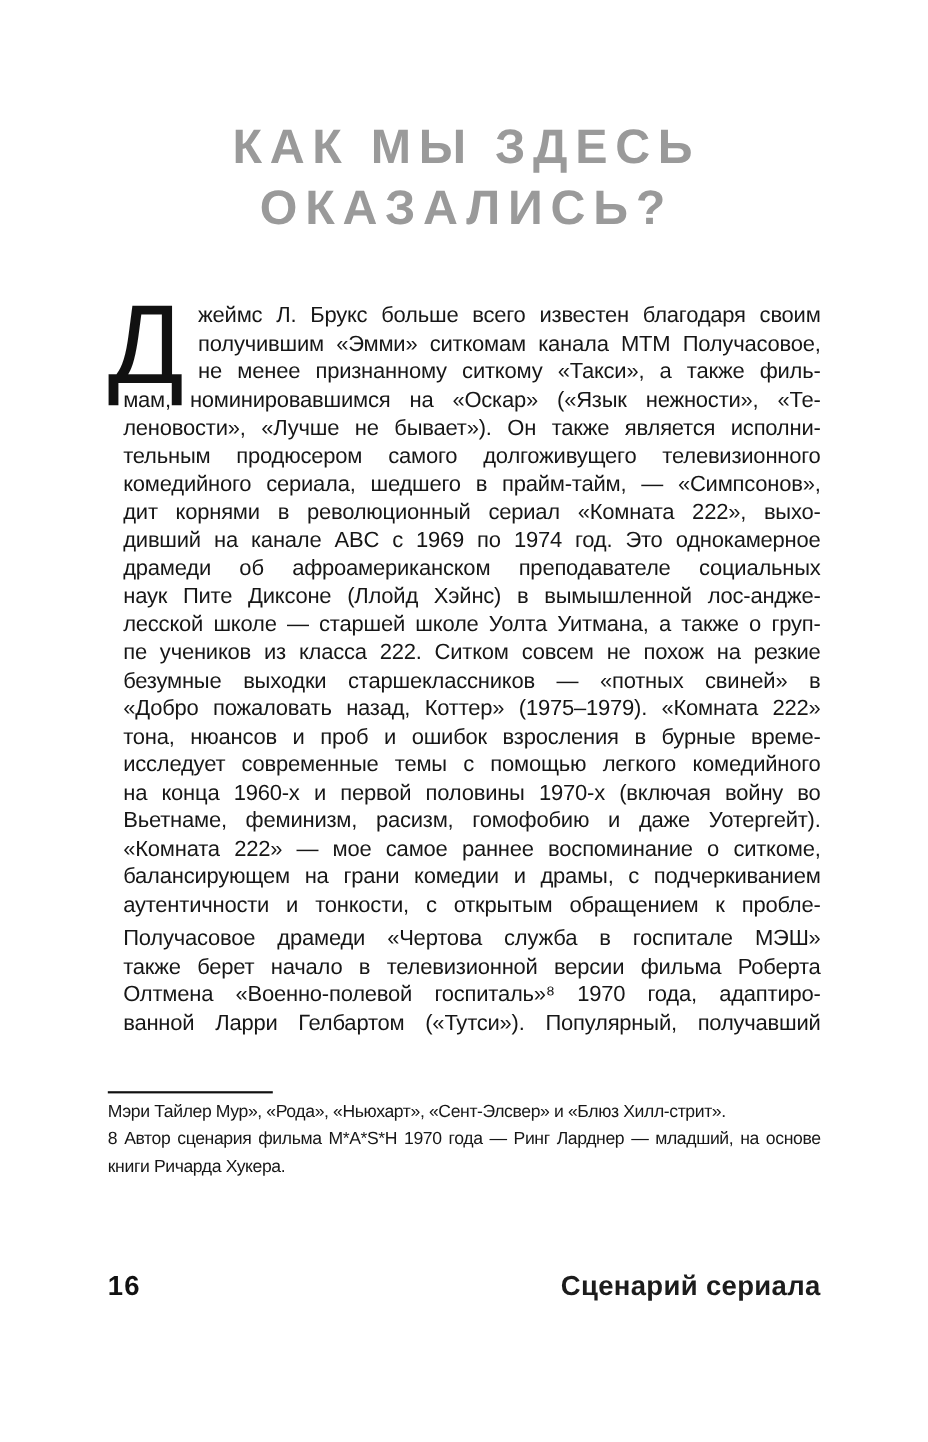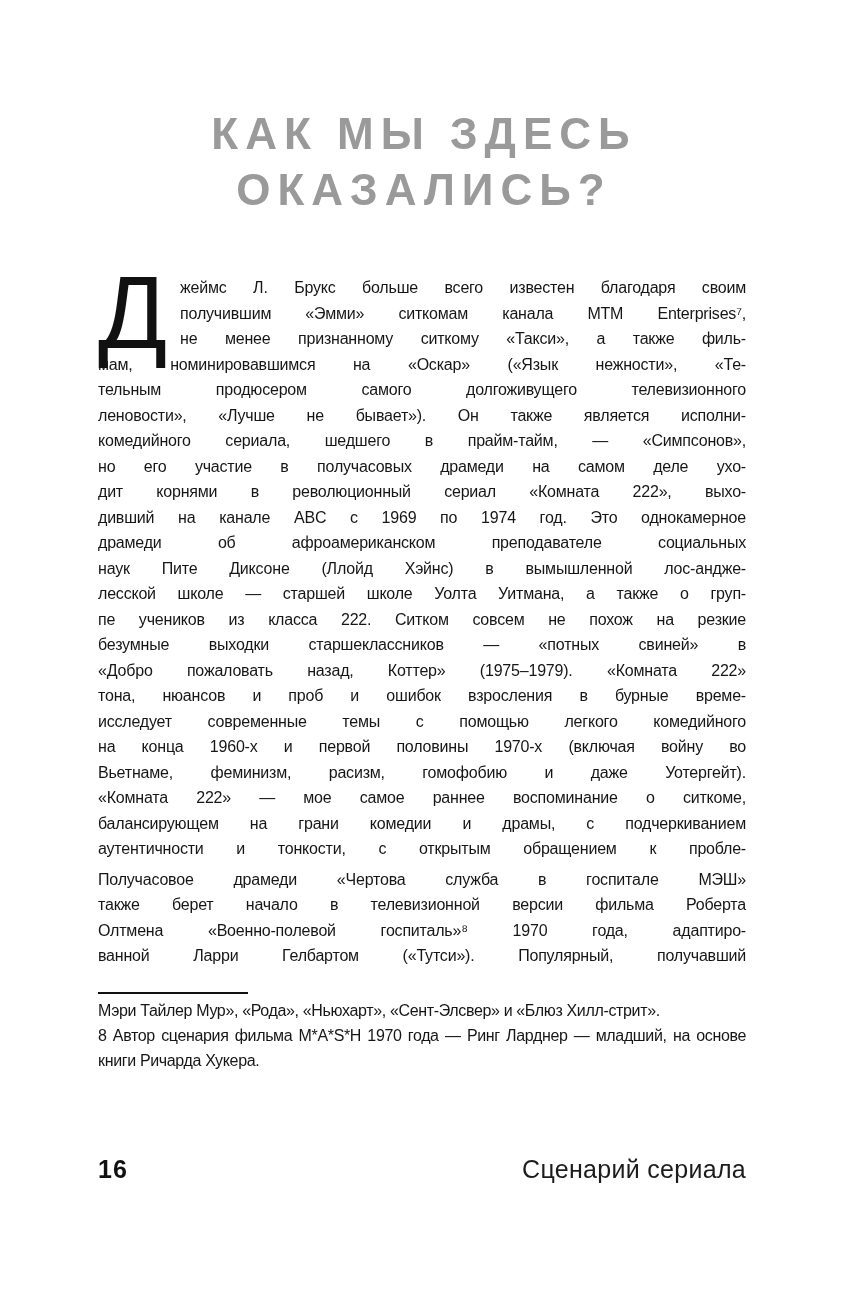--- a/index.html
+++ b/index.html
@@ -25,25 +25,26 @@
     color: #9a9a9a;
     margin: 0;
   }
   .body-text {
     position: absolute;
     top: 275px;
     left: 98px;
     width: 648px;
   }
   .bline {
-    font-size: 16px;
+    font-size: 20px;
     line-height: 25.5px;
     letter-spacing: -0.2px;
     color: #161616;
     white-space: normal;
+    margin-left: 14px;
   }
   .j {
     text-align: justify;
     text-align-last: justify;
     text-justify: inter-word;
   }
   .dropcap {
     float: left;
     font-size: 102px;
     line-height: 76px;
@@ -86,46 +87,45 @@
     align-items: center;
   }
   .page-number {
     font-size: 25px;
     font-weight: bold;
     letter-spacing: 1px;
     color: #111111;
   }
   .running-title {
     font-size: 25px;
-    font-weight: 400;
+    font-weight: 700;
     letter-spacing: 0.3px;
     color: #1c1c1c;
   }
 </style>
 </head>
 <body>
 
 <div class="page">
 
   <h1 class="chapter-title">
     <span>КАК МЫ ЗДЕСЬ</span><br>
     <span>ОКАЗАЛИСЬ?</span>
   </h1>
 
   <div class="body-text">
     <div class="para">
       <span class="dropcap">Д</span>
       <div class="bline j">жеймс Л. Брукс больше всего известен благодаря своим</div>
-      <div class="bline j">получившим «Эмми» ситкомам канала MTM Enterprises⁷,</div>
+      <div class="bline j">получившим «Эмми» ситкомам канала MTM Получасовое,</div>
       <div class="bline j">не менее признанному ситкому «Такси», а также филь-</div>
       <div class="bline j">мам, номинировавшимся на «Оскар» («Язык нежности», «Те-</div>
+      <div class="bline j">леновости», «Лучше не бывает»). Он также является исполни-</div>
       <div class="bline j">тельным продюсером самого долгоживущего телевизионного</div>
-      <div class="bline j">леновости», «Лучше не бывает»). Он также является исполни-</div>
       <div class="bline j">комедийного сериала, шедшего в прайм-тайм, — «Симпсонов»,</div>
-      <div class="bline j">но его участие в получасовых драмеди на самом деле ухо-</div>
       <div class="bline j">дит корнями в революционный сериал «Комната 222», выхо-</div>
       <div class="bline j">дивший на канале ABC с 1969 по 1974 год. Это однокамерное</div>
       <div class="bline j">драмеди об афроамериканском преподавателе социальных</div>
       <div class="bline j">наук Пите Диксоне (Ллойд Хэйнс) в вымышленной лос-андже-</div>
       <div class="bline j">лесской школе — старшей школе Уолта Уитмана, а также о груп-</div>
       <div class="bline j">пе учеников из класса 222. Ситком совсем не похож на резкие</div>
       <div class="bline j">безумные выходки старшеклассников — «потных свиней» в</div>
       <div class="bline j">«Добро пожаловать назад, Коттер» (1975–1979). «Комната 222»</div>
       <div class="bline j">тона, нюансов и проб и ошибок взросления в бурные време-</div>
       <div class="bline j">исследует современные темы с помощью легкого комедийного</div>

